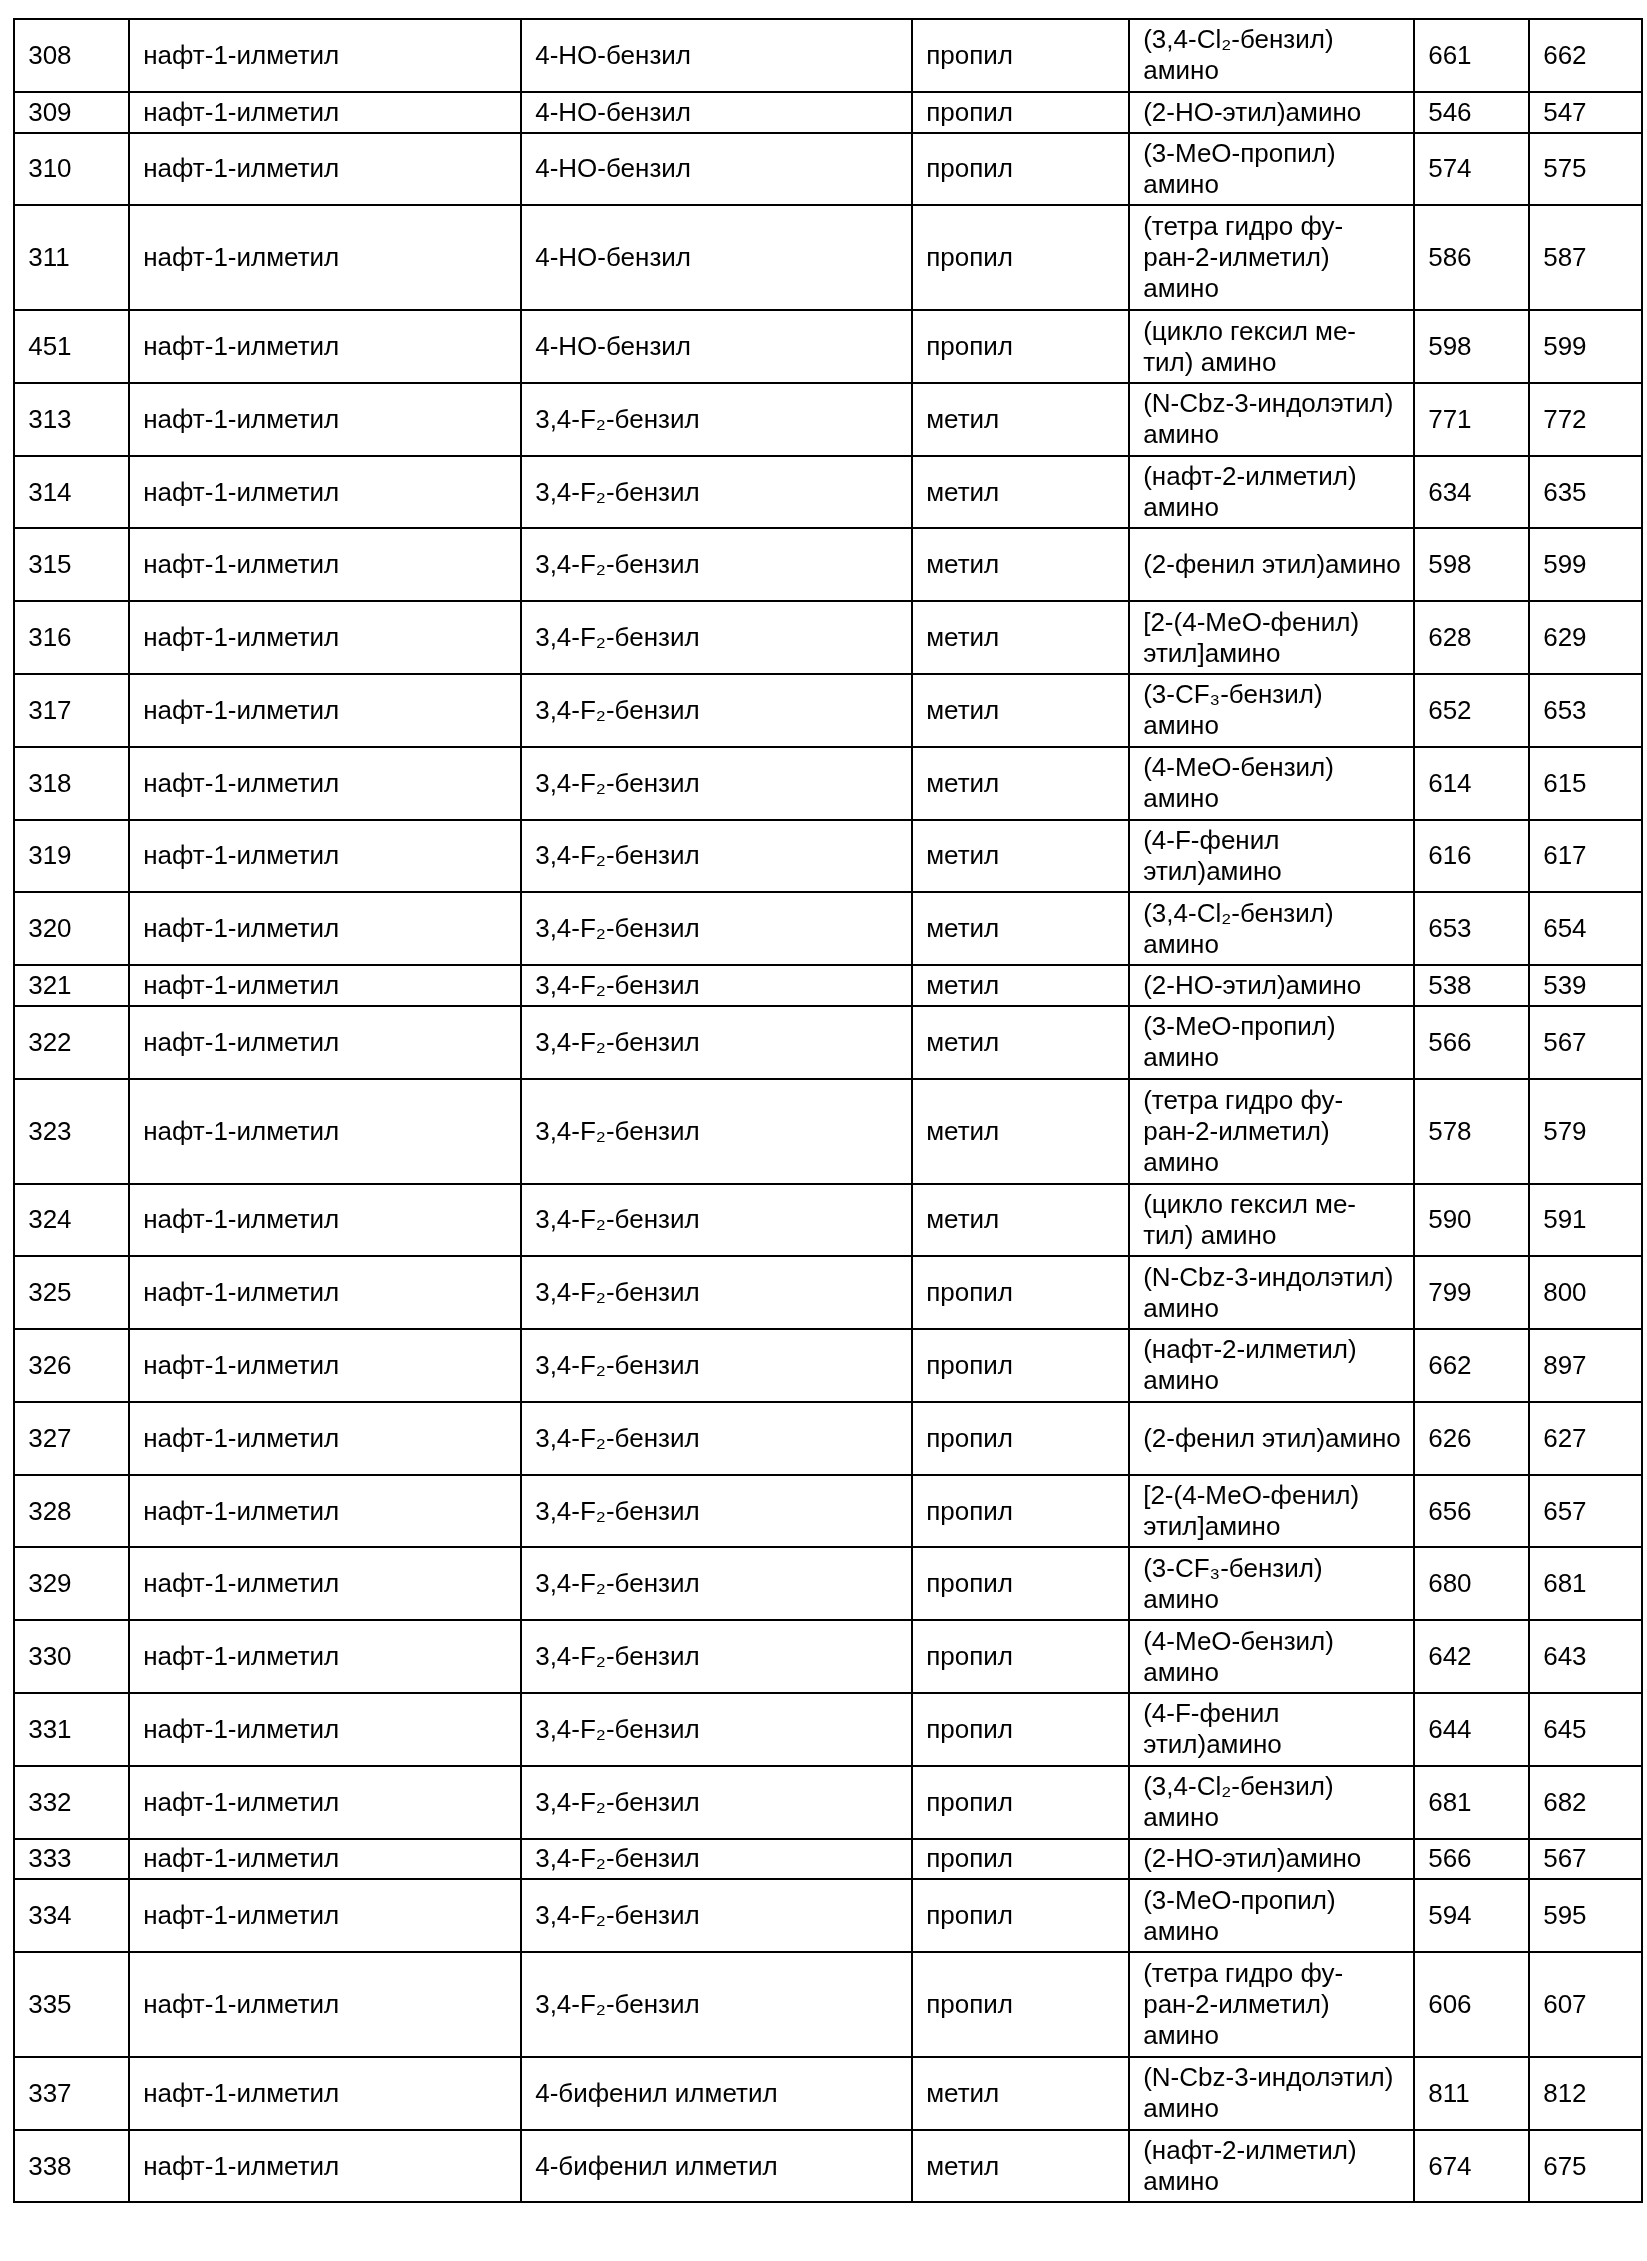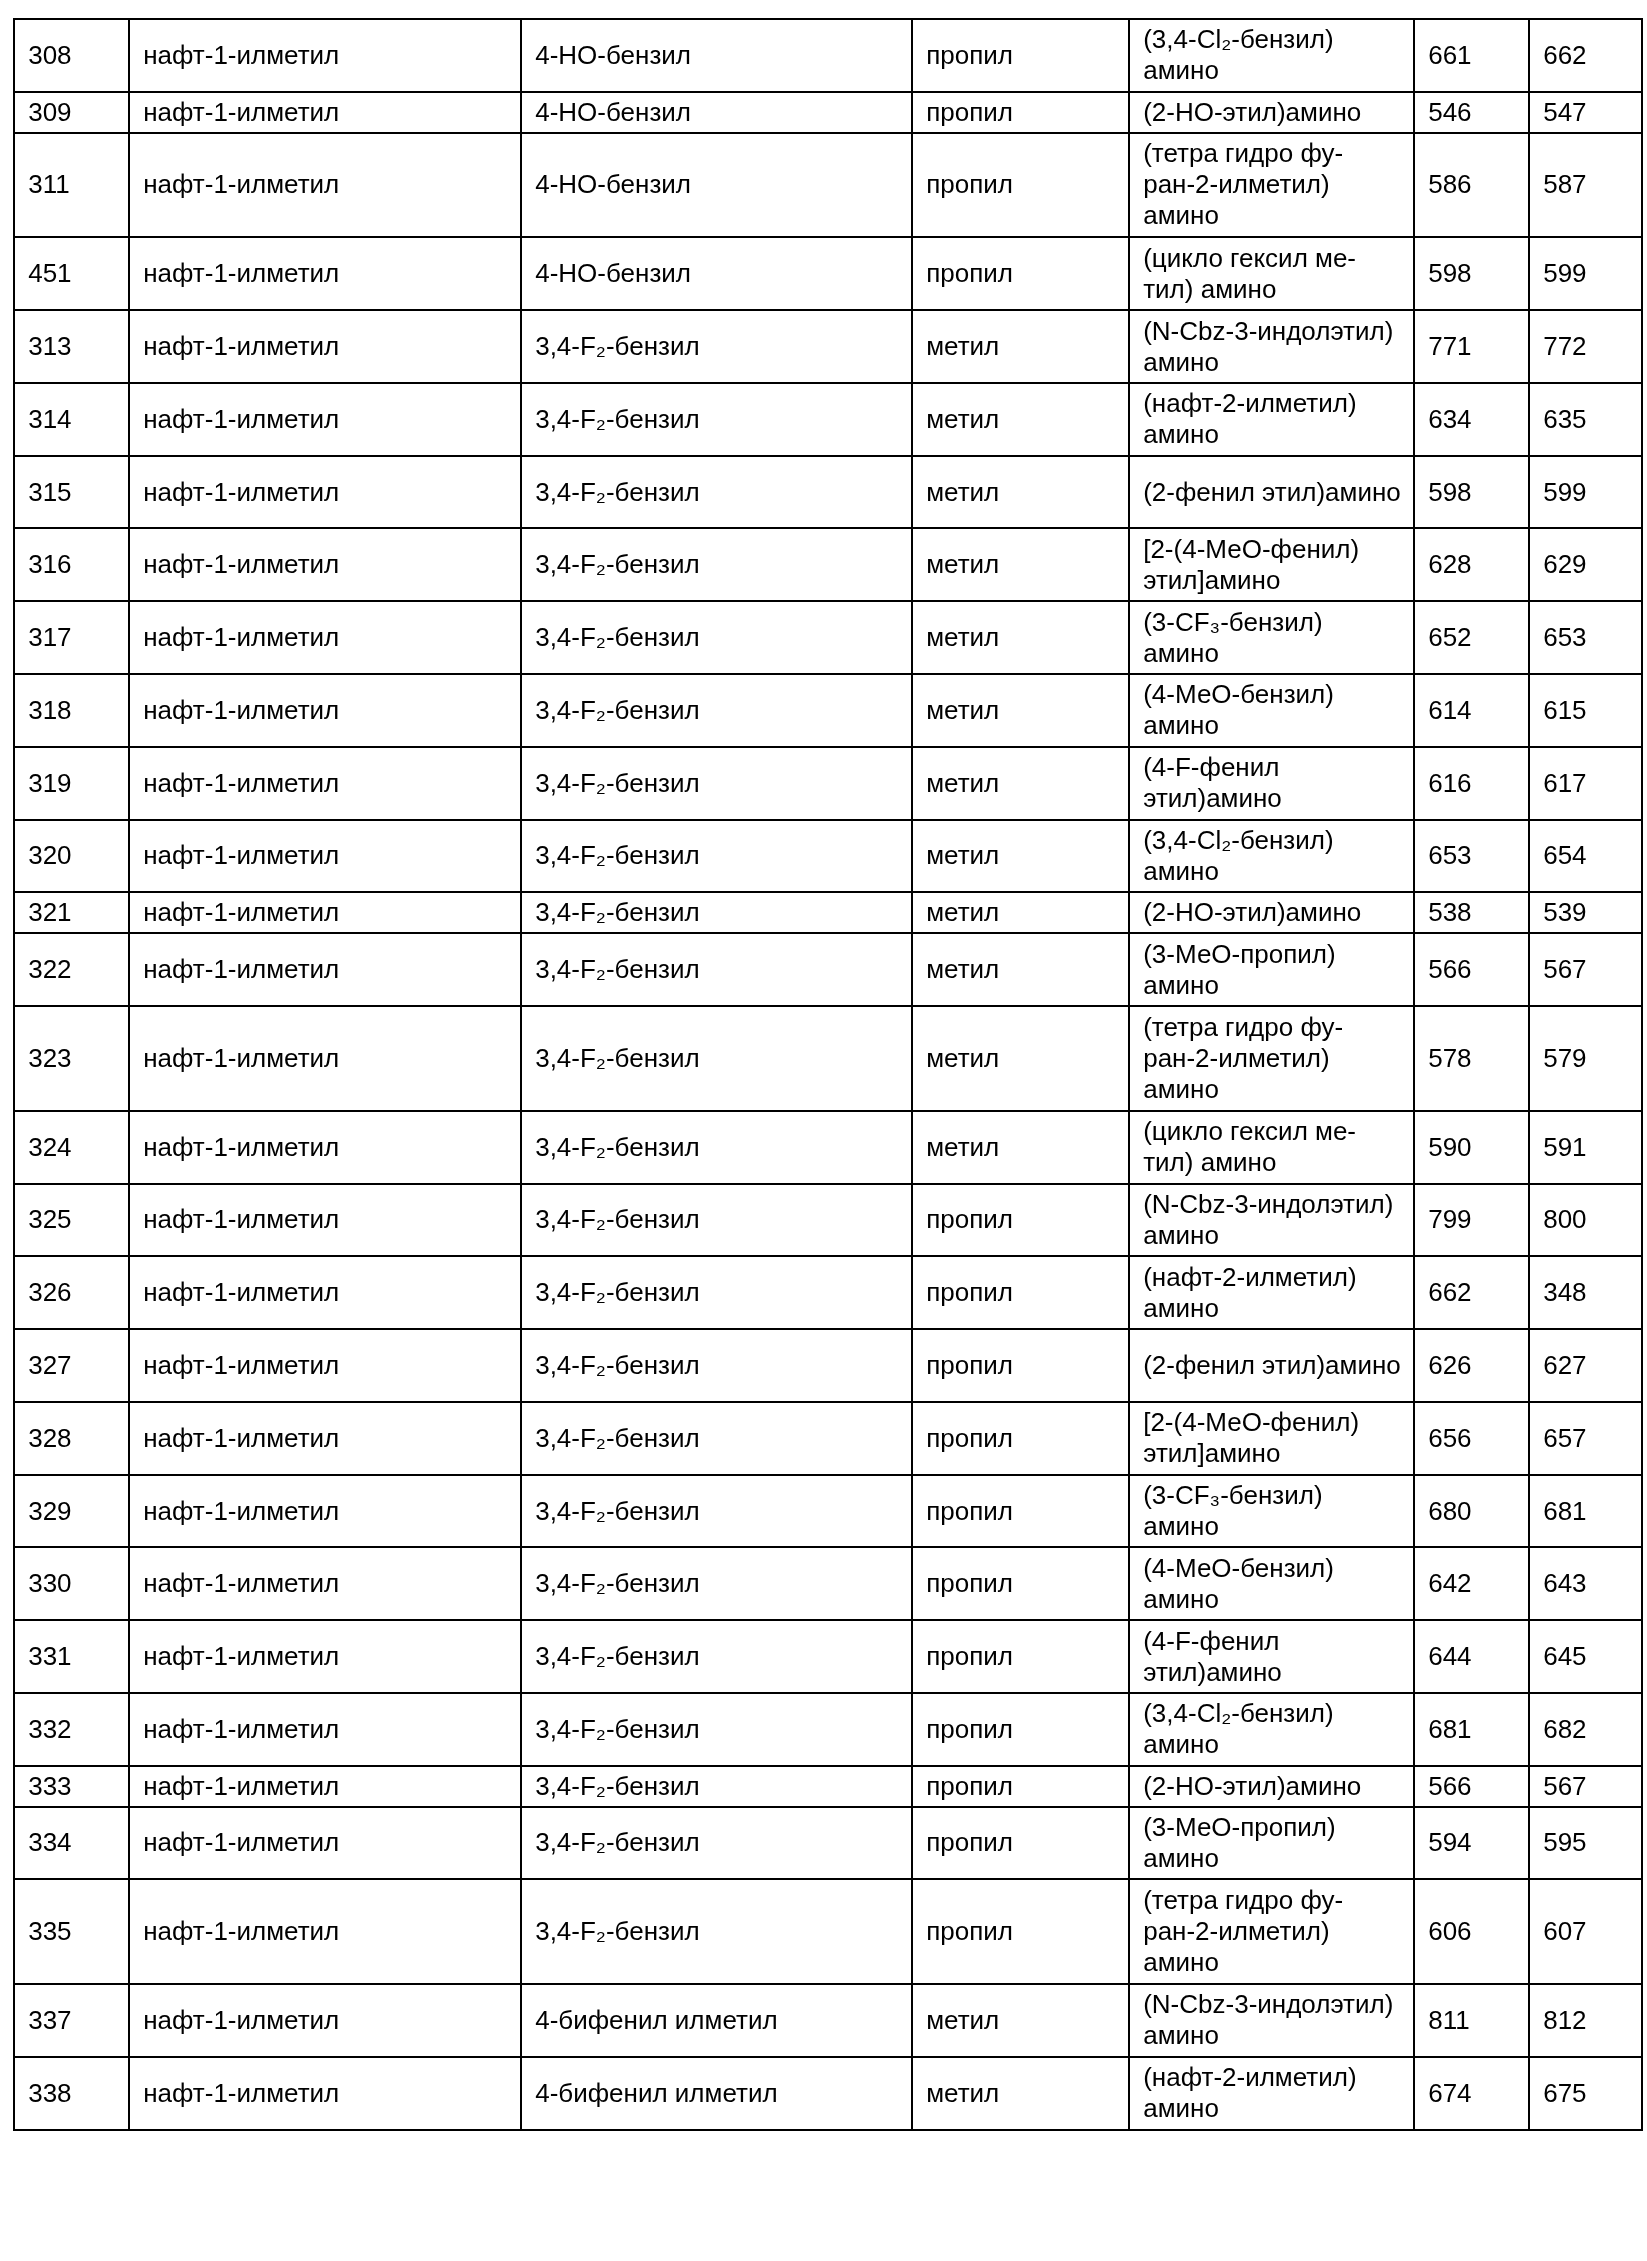--- a/index.html
+++ b/index.html
@@ -58,20 +58,29 @@
   <tr class="l1">
     <td>309</td>
     <td>нафт-1-илметил</td>
     <td>4-НО-бензил</td>
     <td>пропил</td>
     <td class="amine">(2-НО-этил)амино</td>
     <td>546</td>
     <td>547</td>
   </tr>
 
+  <tr class="l2">
+    <td>310</td>
+    <td>нафт-1-илметил</td>
+    <td>4-НО-бензил</td>
+    <td>пропил</td>
+    <td class="amine">(3-МеО-пропил) амино</td>
+    <td>574</td>
+    <td>575</td>
+  </tr>
 
   <tr class="l3">
     <td>311</td>
     <td>нафт-1-илметил</td>
     <td>4-НО-бензил</td>
     <td>пропил</td>
     <td class="amine">(тетра гидро фу-ран-2-илметил) амино</td>
     <td>586</td>
     <td>587</td>
   </tr>
@@ -216,21 +225,21 @@
     <td>800</td>
   </tr>
 
   <tr class="l2">
     <td>326</td>
     <td>нафт-1-илметил</td>
     <td>3,4-F₂-бензил</td>
     <td>пропил</td>
     <td class="amine">(нафт-2-илметил) амино</td>
     <td>662</td>
-    <td>348</td>
+    <td>897</td>
   </tr>
 
   <tr class="l2">
     <td>327</td>
     <td>нафт-1-илметил</td>
     <td>3,4-F₂-бензил</td>
     <td>пропил</td>
     <td class="amine">(2-фенил этил)амино</td>
     <td>626</td>
     <td>627</td>

